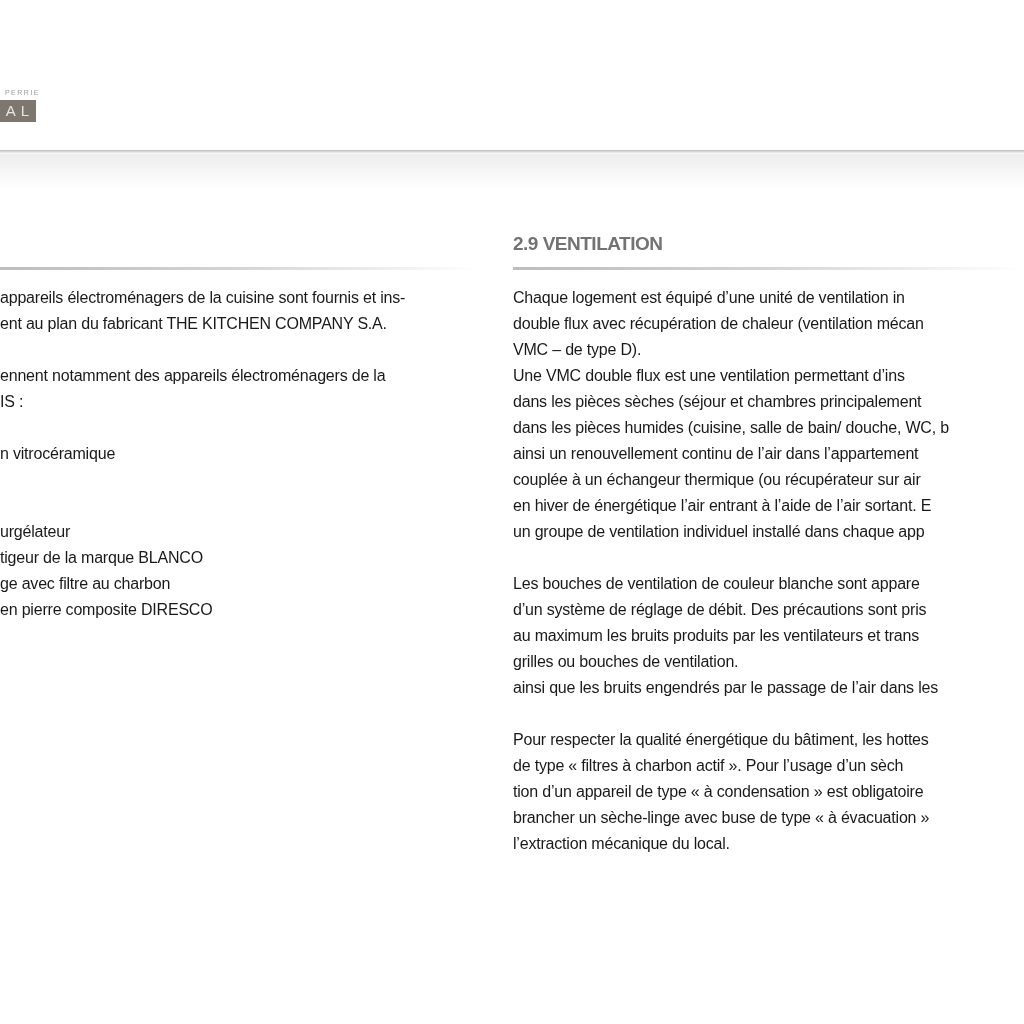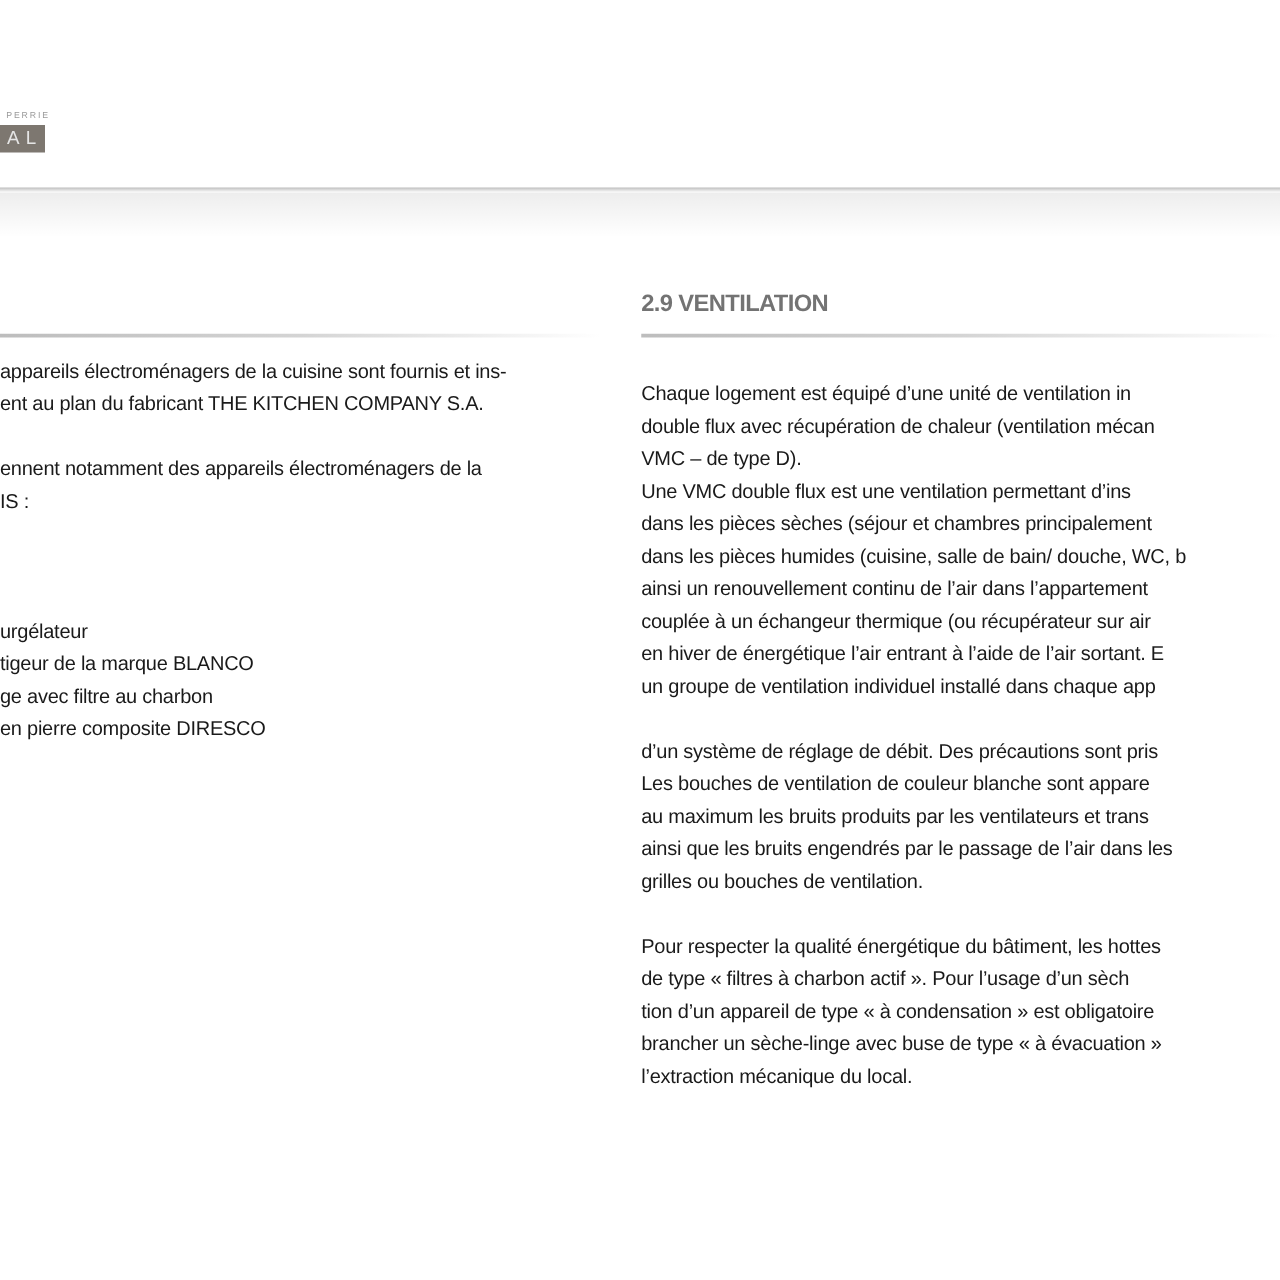--- a/index.html
+++ b/index.html
@@ -96,21 +96,20 @@
     }
     .col-left {
       left: 0;
       top: 285px;
       width: 480px;
     }
     .col-right {
       left: 513px;
       top: 285px;
       width: 511px;
-      margin-top: 18px;
     }
     .line { display: block; height: 26px; }
     .blank { display: block; height: 26px; }
     .bold { font-weight: normal; }
   </style>
 </head>
 <body>
 
 <div class="logo-small">PERRIE</div>
 <div class="logo-box">AL</div>
@@ -122,20 +121,21 @@
 <div class="section-title">2.9 VENTILATION</div>
 <div class="right-rule"></div>
 
 <div class="col col-left">
   <span class="line">appareils électroménagers de la cuisine sont fournis et ins-</span>
   <span class="line"><span>ent au plan du fabricant </span><span class="bold">THE KITCHEN COMPANY S.A.</span></span>
   <span class="blank"></span>
   <span class="line">ennent notamment des appareils électroménagers de la</span>
   <span class="line bold">IS :</span>
   <span class="blank"></span>
+  <span class="line">n vitrocéramique</span>
   <span class="blank"></span>
   <span class="blank"></span>
   <span class="line">urgélateur</span>
   <span class="line">tigeur de la marque BLANCO</span>
   <span class="line">ge avec filtre au charbon</span>
   <span class="line">en pierre composite DIRESCO</span>
 </div>
 
 <div class="col col-right">
   <div>
@@ -145,25 +145,25 @@
     <span class="line">Une VMC double flux est une ventilation permettant d’ins</span>
     <span class="line">dans les pièces sèches (séjour et chambres principalement</span>
     <span class="line">dans les pièces humides (cuisine, salle de bain/ douche, WC, b</span>
     <span class="line">ainsi un renouvellement continu de l’air dans l’appartement</span>
     <span class="line">couplée à un échangeur thermique (ou récupérateur sur air</span>
     <span class="line">en hiver de énergétique l’air entrant à l’aide de l’air sortant. E</span>
     <span class="line">un groupe de ventilation individuel installé dans chaque app</span>
   </div>
   <span class="blank"></span>
   <div>
+    <span class="line">Les bouches de ventilation de couleur blanche sont appare</span>
     <span class="line">d’un système de réglage de débit. Des précautions sont pris</span>
-    <span class="line">Les bouches de ventilation de couleur blanche sont appare</span>
     <span class="line">au maximum les bruits produits par les ventilateurs et trans</span>
+    <span class="line">grilles ou bouches de ventilation.</span>
     <span class="line">ainsi que les bruits engendrés par le passage de l’air dans les</span>
-    <span class="line">grilles ou bouches de ventilation.</span>
   </div>
   <span class="blank"></span>
   <div>
     <span class="line">Pour respecter la qualité énergétique du bâtiment, les hottes</span>
     <span class="line">de type « filtres à charbon actif ».  Pour l’usage d’un sèch</span>
     <span class="line">tion d’un appareil de type « à condensation » est obligatoire</span>
     <span class="line">brancher un sèche-linge avec buse de type « à évacuation »</span>
     <span class="line">l’extraction mécanique du local.</span>
   </div>
 </div>

